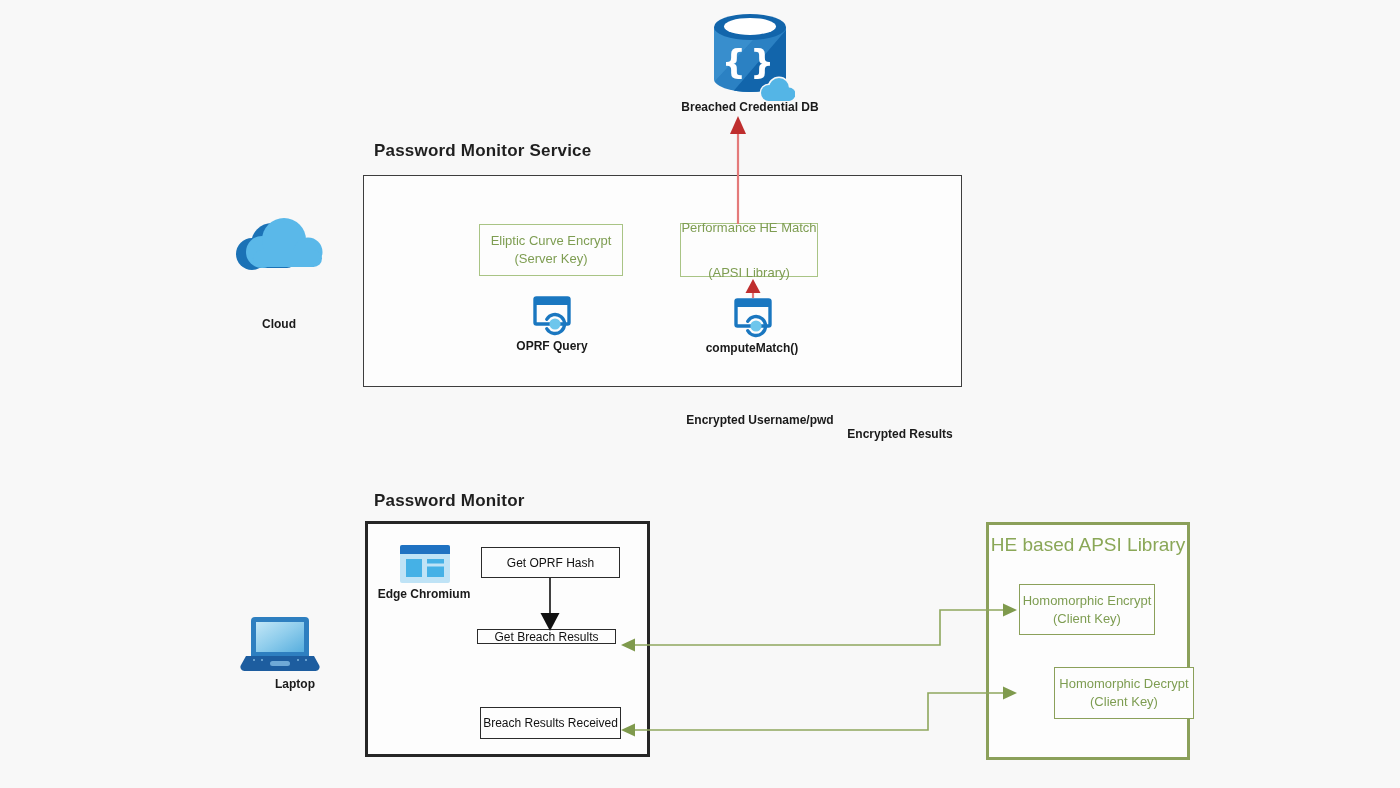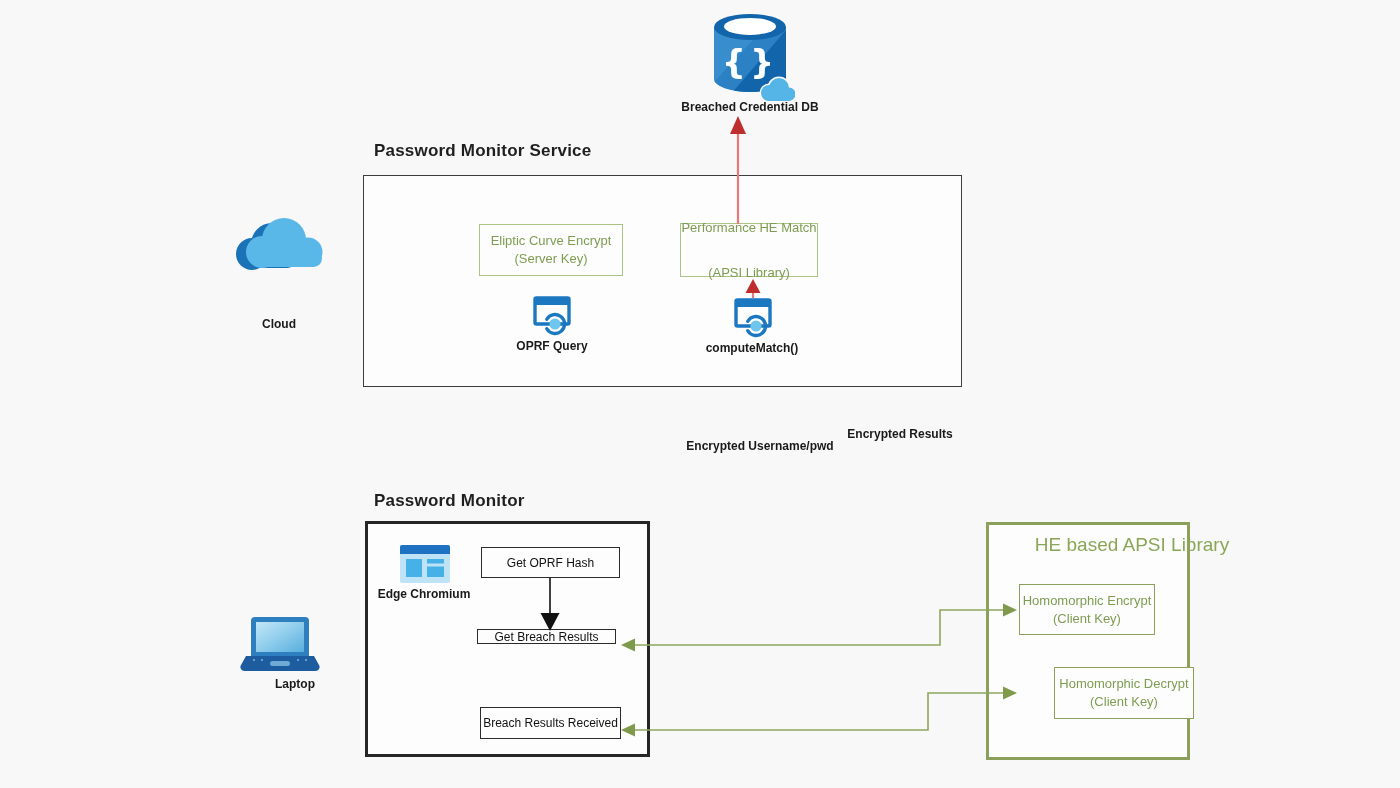--- a/index.html
+++ b/index.html
@@ -10,21 +10,21 @@
   .caption{font-size:12px;font-weight:600;color:#1a1a1a;text-align:center;}
   .flowlabel{font-size:12px;font-weight:600;color:#1a1a1a;text-align:center;}
   .gbox{border:1px solid #a9c485;background:#fdfdfd;color:#7e9d52;font-size:13px;
         display:flex;flex-direction:column;align-items:center;justify-content:center;
         text-align:center;line-height:1.35;box-sizing:border-box;}
   .sbox{border:1.6px solid #2b2b2b;background:#fdfdfd;color:#111;font-size:12px;
         display:flex;align-items:center;justify-content:center;text-align:center;box-sizing:border-box;}
   .servicebox{border:1.8px solid #3e3e3e;background:#fdfdfd;box-sizing:border-box;}
   .clientbox{border:3px solid #262626;background:#fdfdfd;box-sizing:border-box;}
   .apsibox{border:3.5px solid #8ba05a;background:#fdfdfd;box-sizing:border-box;}
-  .apsititle{font-size:19px;color:#8aa757;text-align:center;font-weight:400;padding-left:44px;}
+  .apsititle{font-size:19px;color:#8aa757;text-align:center;font-weight:400;}
   svg{display:block;}
   .overlay{position:absolute;left:0;top:0;pointer-events:none;}
 </style>
 </head>
 <body>
 
 <div class="canvas">
 
   <div class="abs" style="left:705px;top:10px;width:90px;height:92px;">
     <svg width="90" height="92" viewBox="0 0 90 92">
@@ -98,21 +98,21 @@
   <div class="abs" style="left:733px;top:295px;width:40px;height:44px;">
     <svg width="40" height="44" viewBox="0 0 40 44">
       <rect x="3" y="5" width="34" height="26" rx="1.5" fill="#fdfdfd" stroke="#1a77c0" stroke-width="3.4"></rect>
       <rect x="2" y="4" width="36" height="8" rx="1.5" fill="#1a77c0"></rect>
       <circle cx="23" cy="31" r="5.6" fill="#6ec6ec"></circle>
       <path d="M14.8,26.25 A9.5,9.5 0 1 1 14.8,35.75" fill="none" stroke="#1a77c0" stroke-width="3.4" stroke-linecap="round"></path>
     </svg>
   </div>
   <div class="abs caption" style="left:682px;top:341px;width:140px;">computeMatch()</div>
 
-  <div class="abs flowlabel" style="left:660px;top:439px;width:200px;">Encrypted Username/pwd</div>
+  <div class="abs flowlabel" style="left:660px;top:413px;width:200px;">Encrypted Username/pwd</div>
   <div class="abs flowlabel" style="left:800px;top:427px;width:200px;">Encrypted Results</div>
 
   <div class="abs title" style="left:374px;top:491px;">Password Monitor</div>
   <div class="abs clientbox" style="left:365px;top:521px;width:285px;height:236px;"></div>
 
   <div class="abs" style="left:399px;top:544px;width:52px;height:40px;">
     <svg width="52" height="40" viewBox="0 0 52 40">
       <rect x="1" y="1" width="50" height="38" rx="2" fill="#bfe3f6"></rect>
       <rect x="1" y="1" width="50" height="9" rx="2" fill="#1f72c2"></rect>
       <rect x="1" y="8" width="50" height="2" fill="#1f72c2"></rect>

